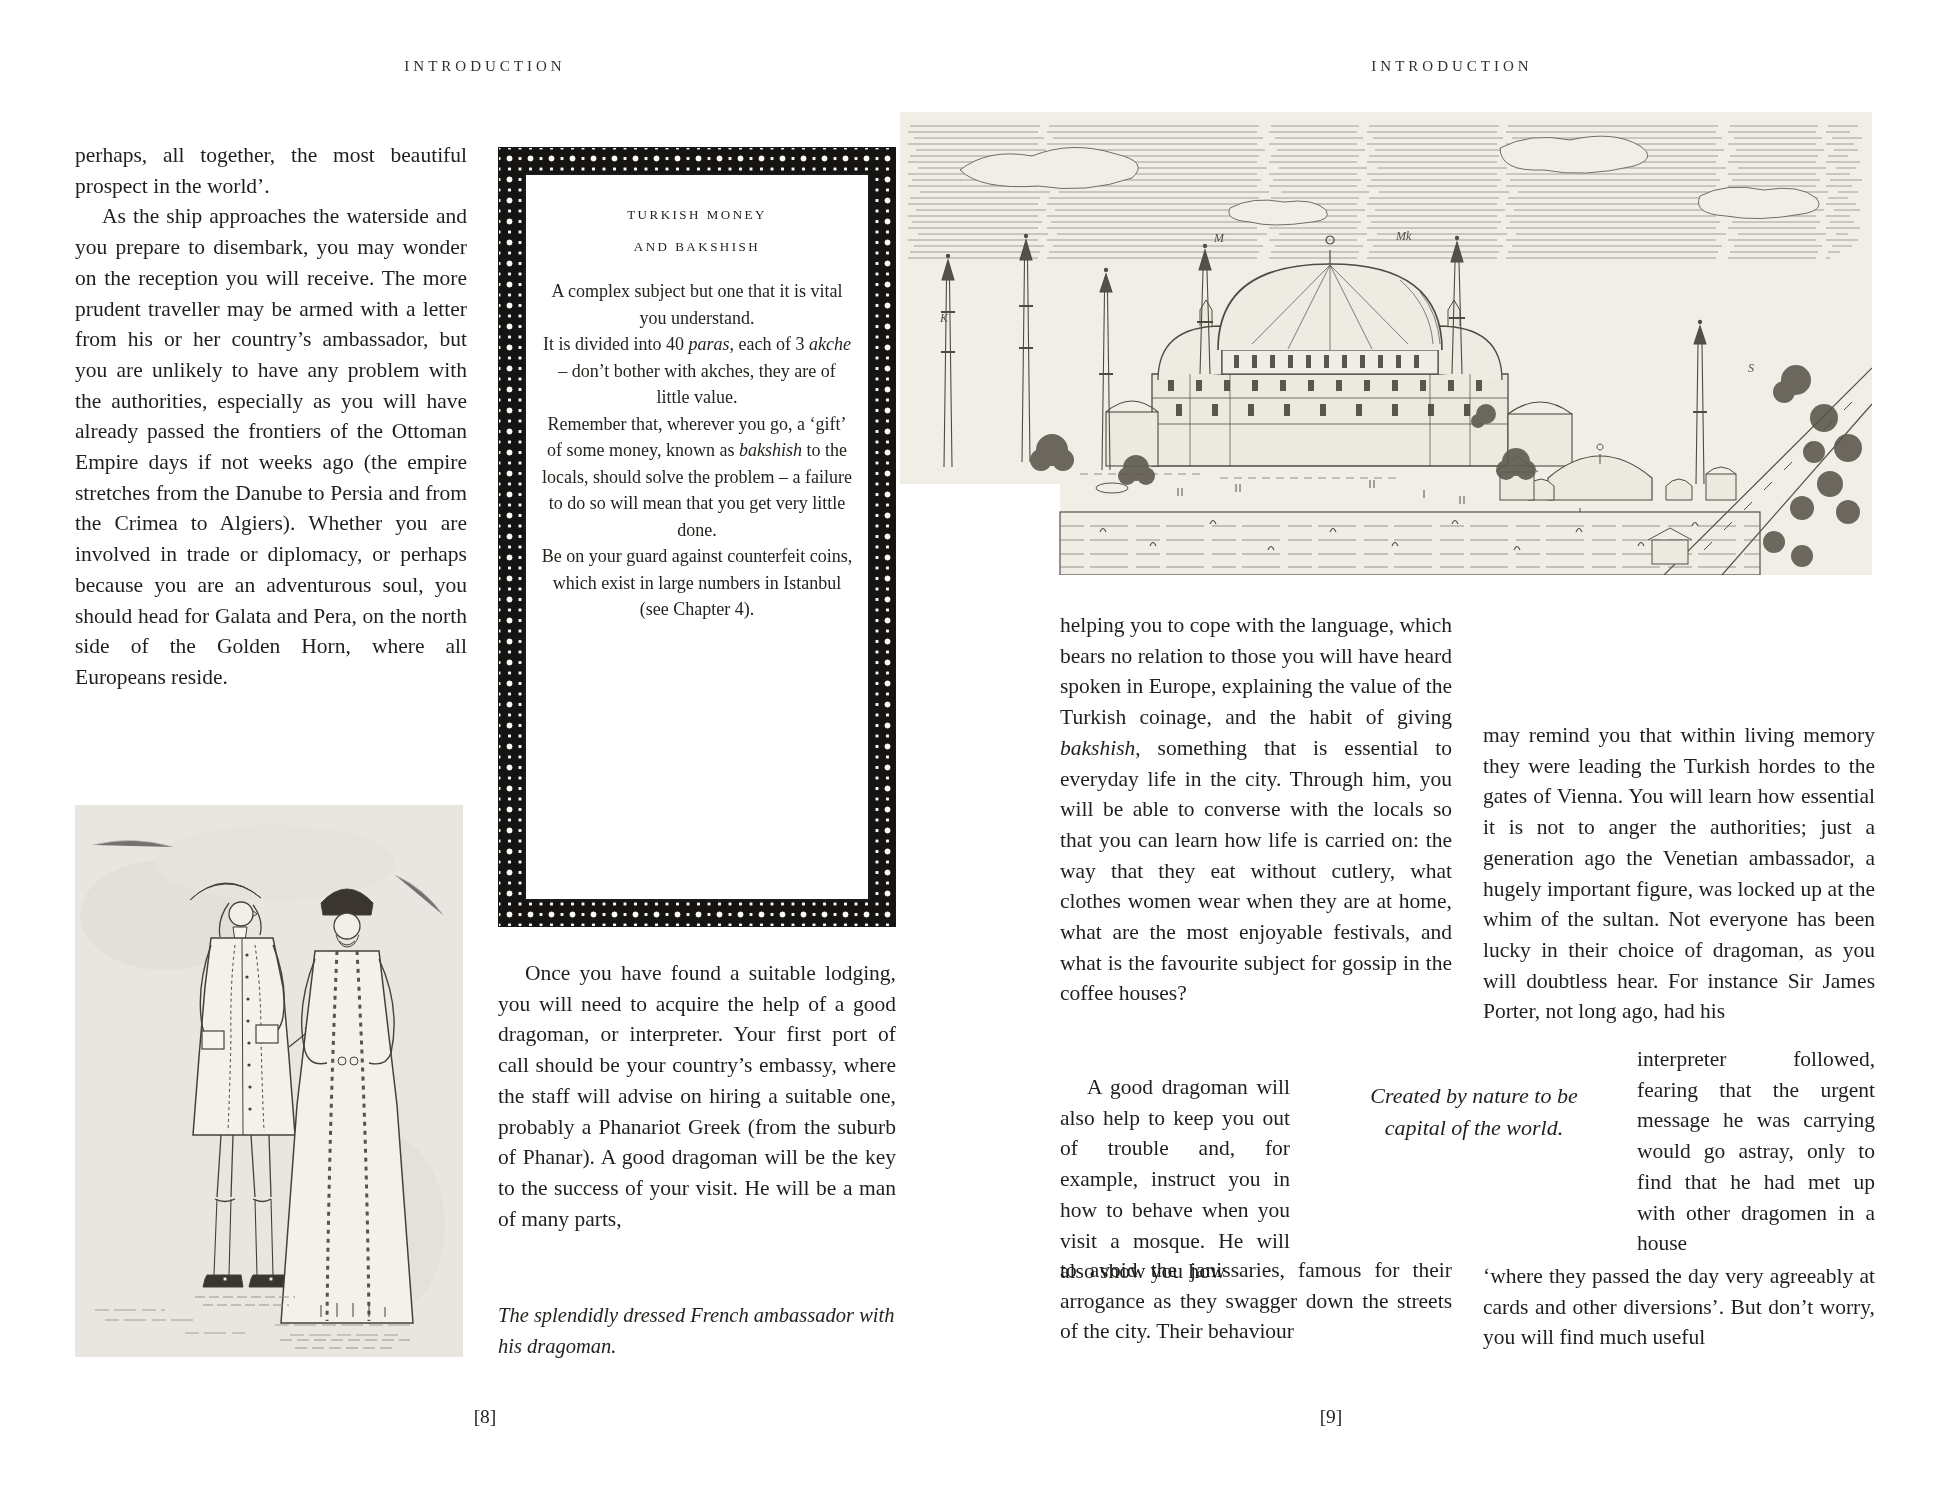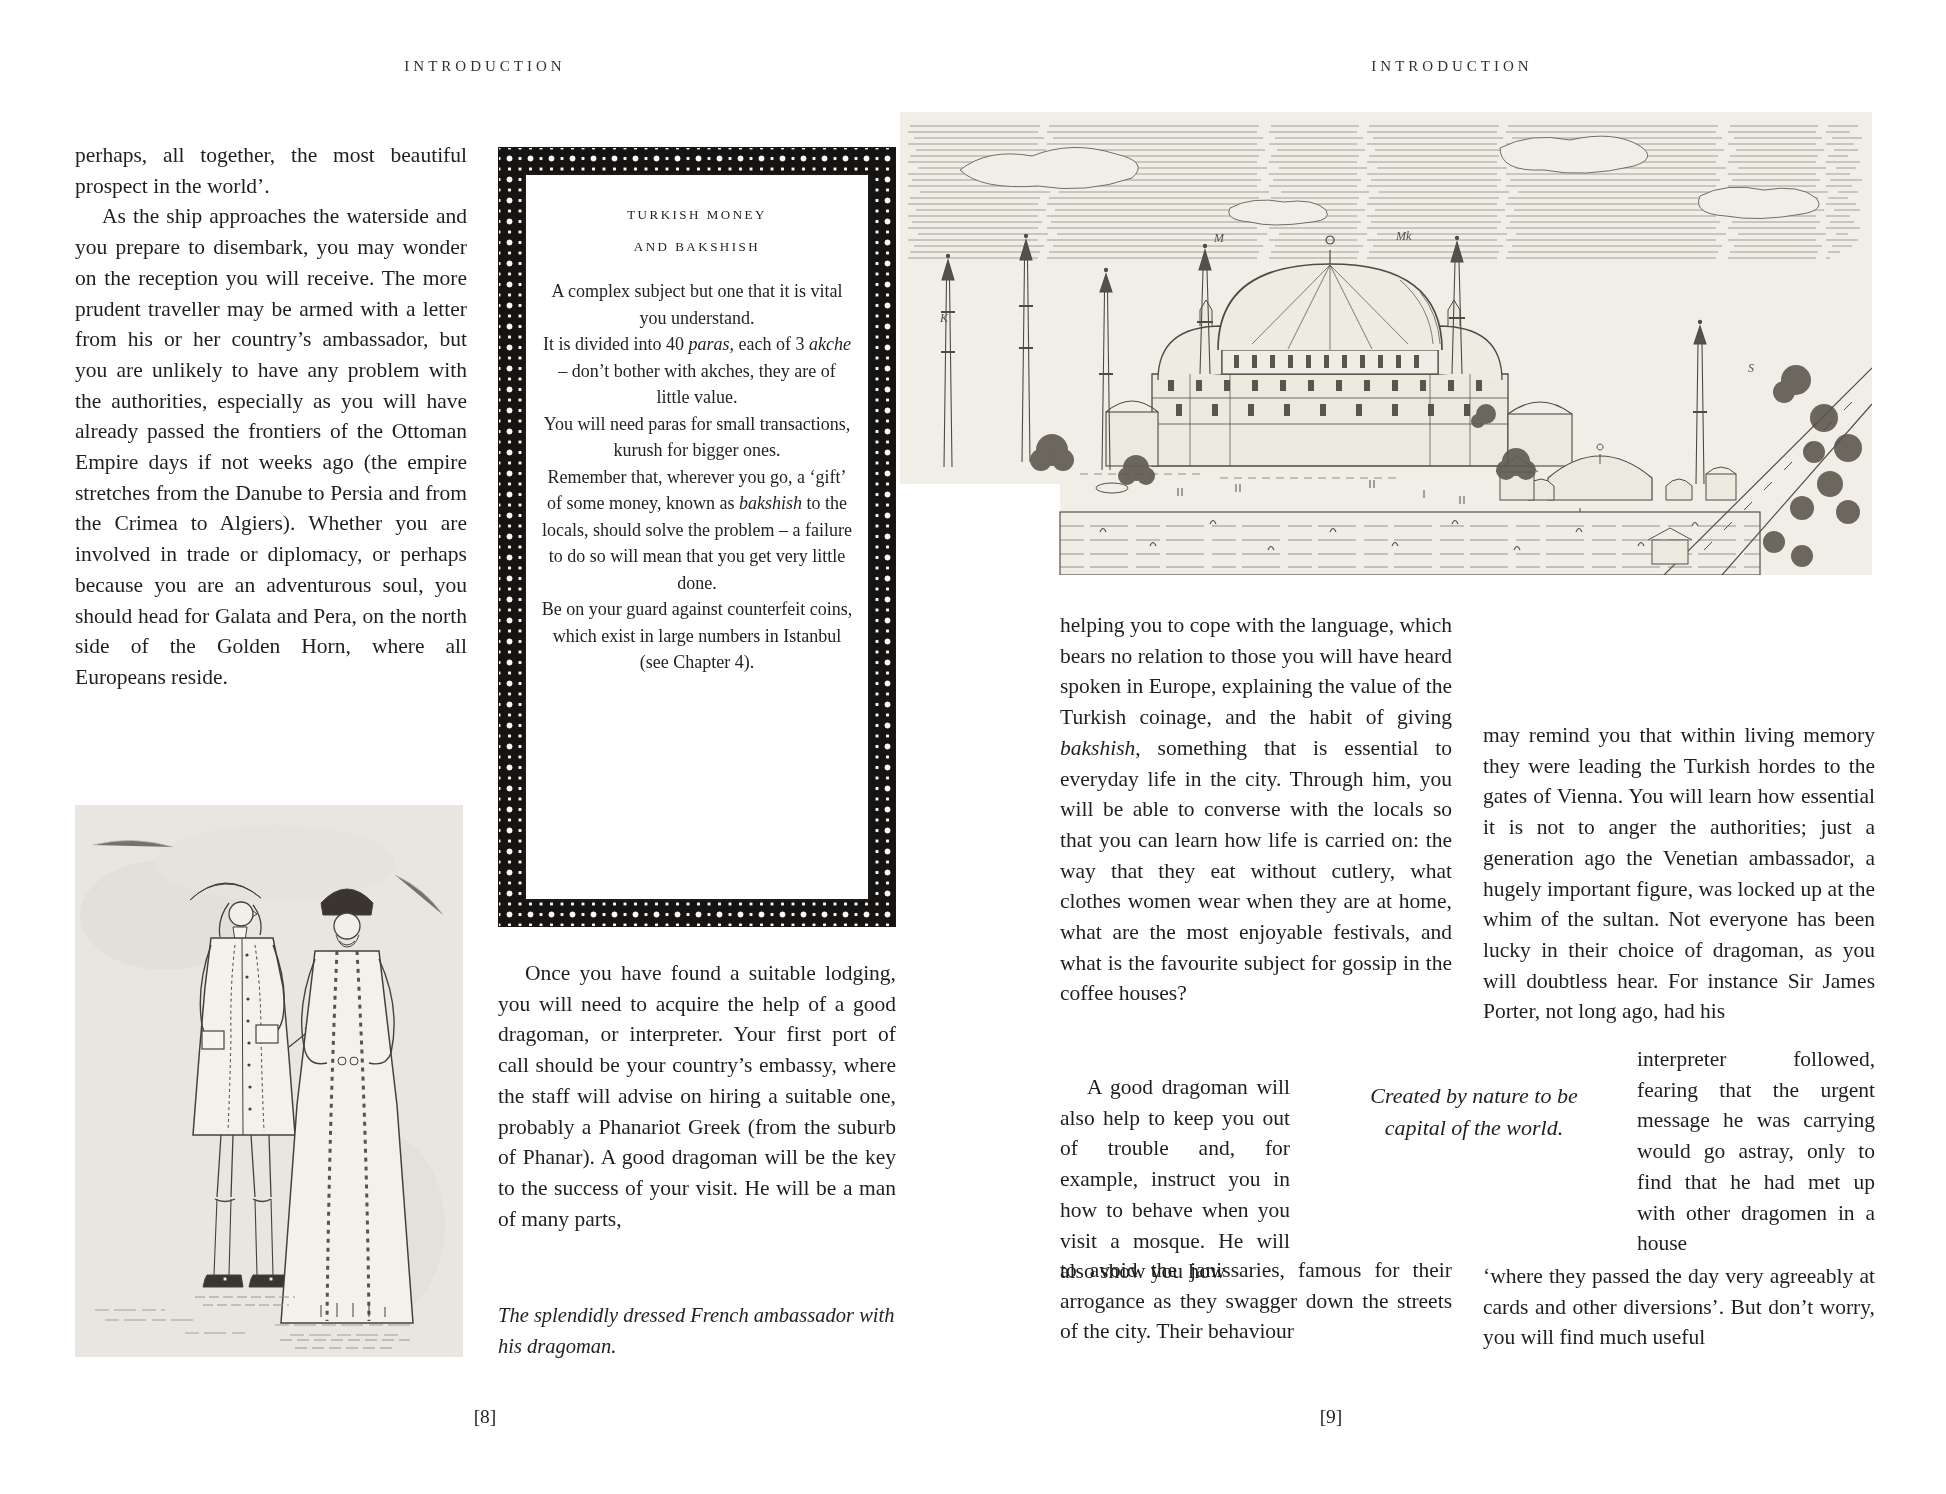--- a/index.html
+++ b/index.html
@@ -129,21 +129,20 @@
 
   <div class="money-box">
     <div class="money-box-inner">
       <div class="box-title">
         <div>TURKISH MONEY</div>
         <div>AND BAKSHISH</div>
       </div>
       <div class="box-paras">
         <div><span>A complex subject but one that it is vital you understand.</span></div>
         <div><span>It is divided into 40 </span><i>paras</i><span>, each of 3 </span><i>akche</i><span> – don’t bother with akches, they are of little value.</span></div>
-        <div><span>You will need paras for small transactions, kurush for bigger ones.</span></div>
         <div><span>Remember that, wherever you go, a ‘gift’ of some money, known as </span><i>bakshish</i><span> to the locals, should solve the problem – a failure to do so will mean that you get very little done.</span></div>
         <div><span>Be on your guard against counterfeit coins, which exist in large numbers in Istanbul (see Chapter 4).</span></div>
       </div>
     </div>
   </div>
 
   <div class="body-text" style="left:498px;top:958px;width:398px;">
     <p class="indent">Once you have found a suitable lodging, you will need to acquire the help of a good dragoman, or interpreter. Your first port of call should be your country’s embassy, where the staff will advise on hiring a suitable one, probably a Phanariot Greek (from the suburb of Phanar). A good dragoman will be the key to the success of your visit. He will be a man of many parts,</p>
   </div>
 

